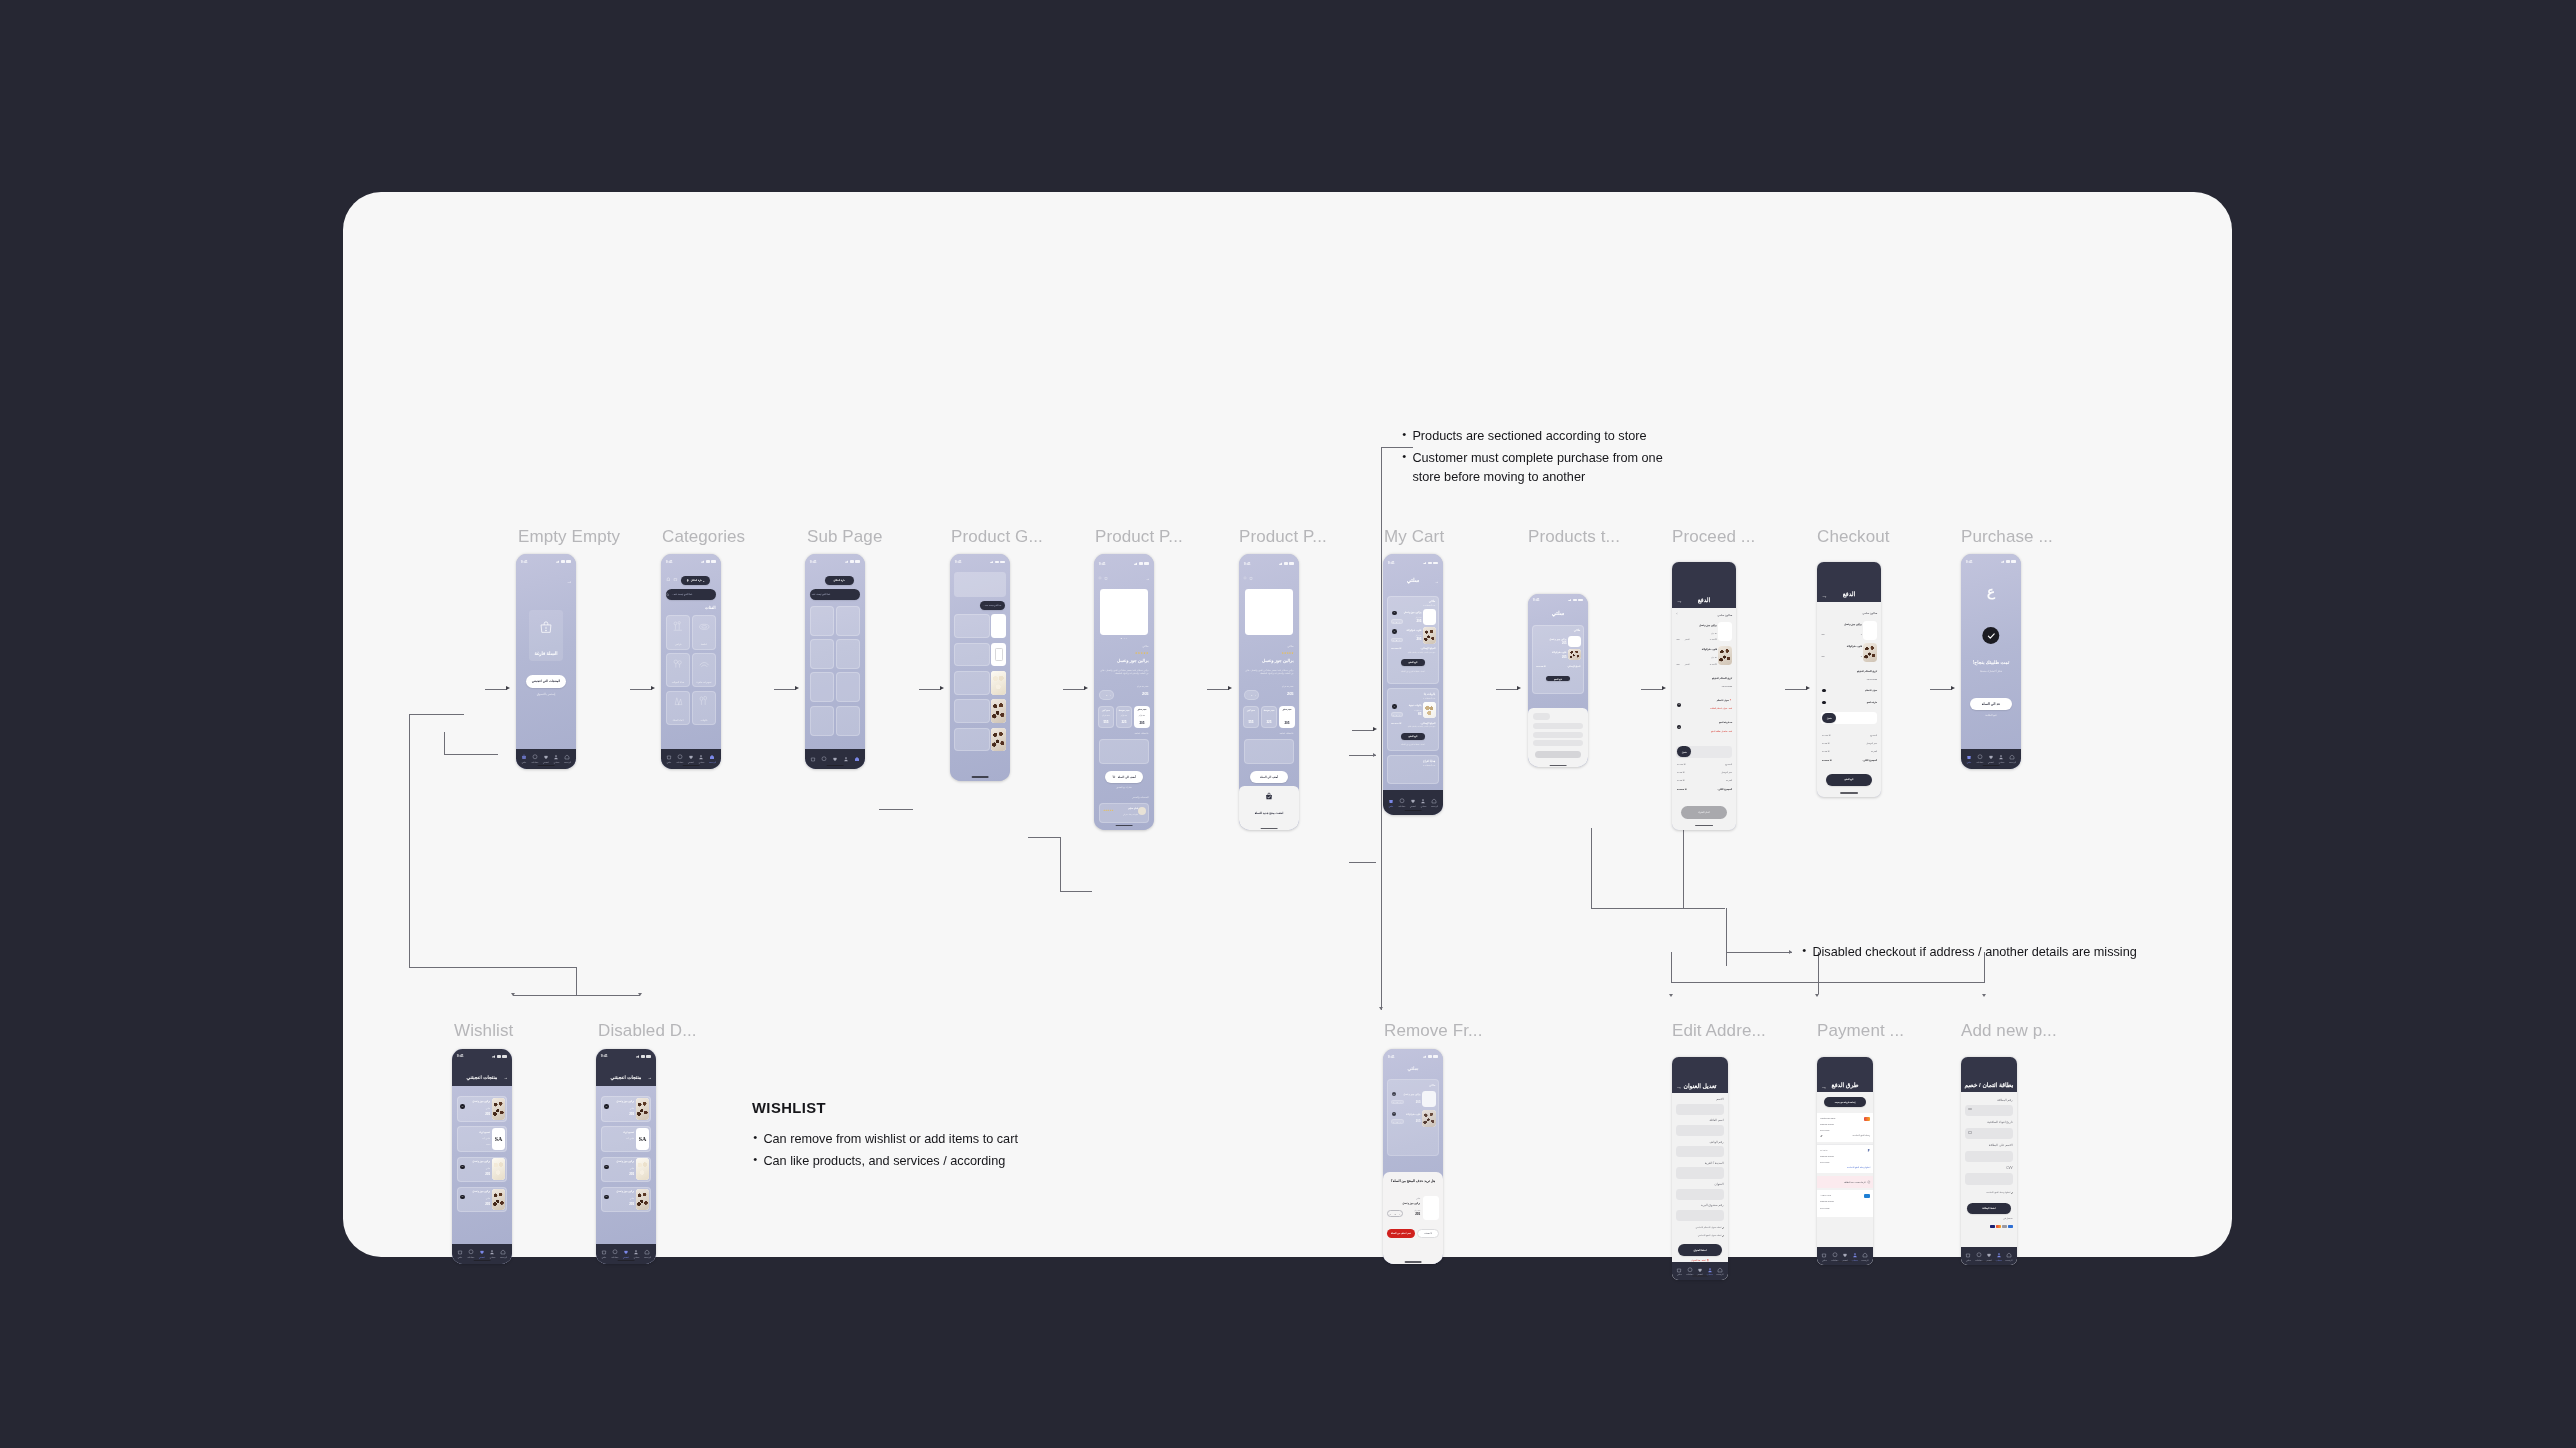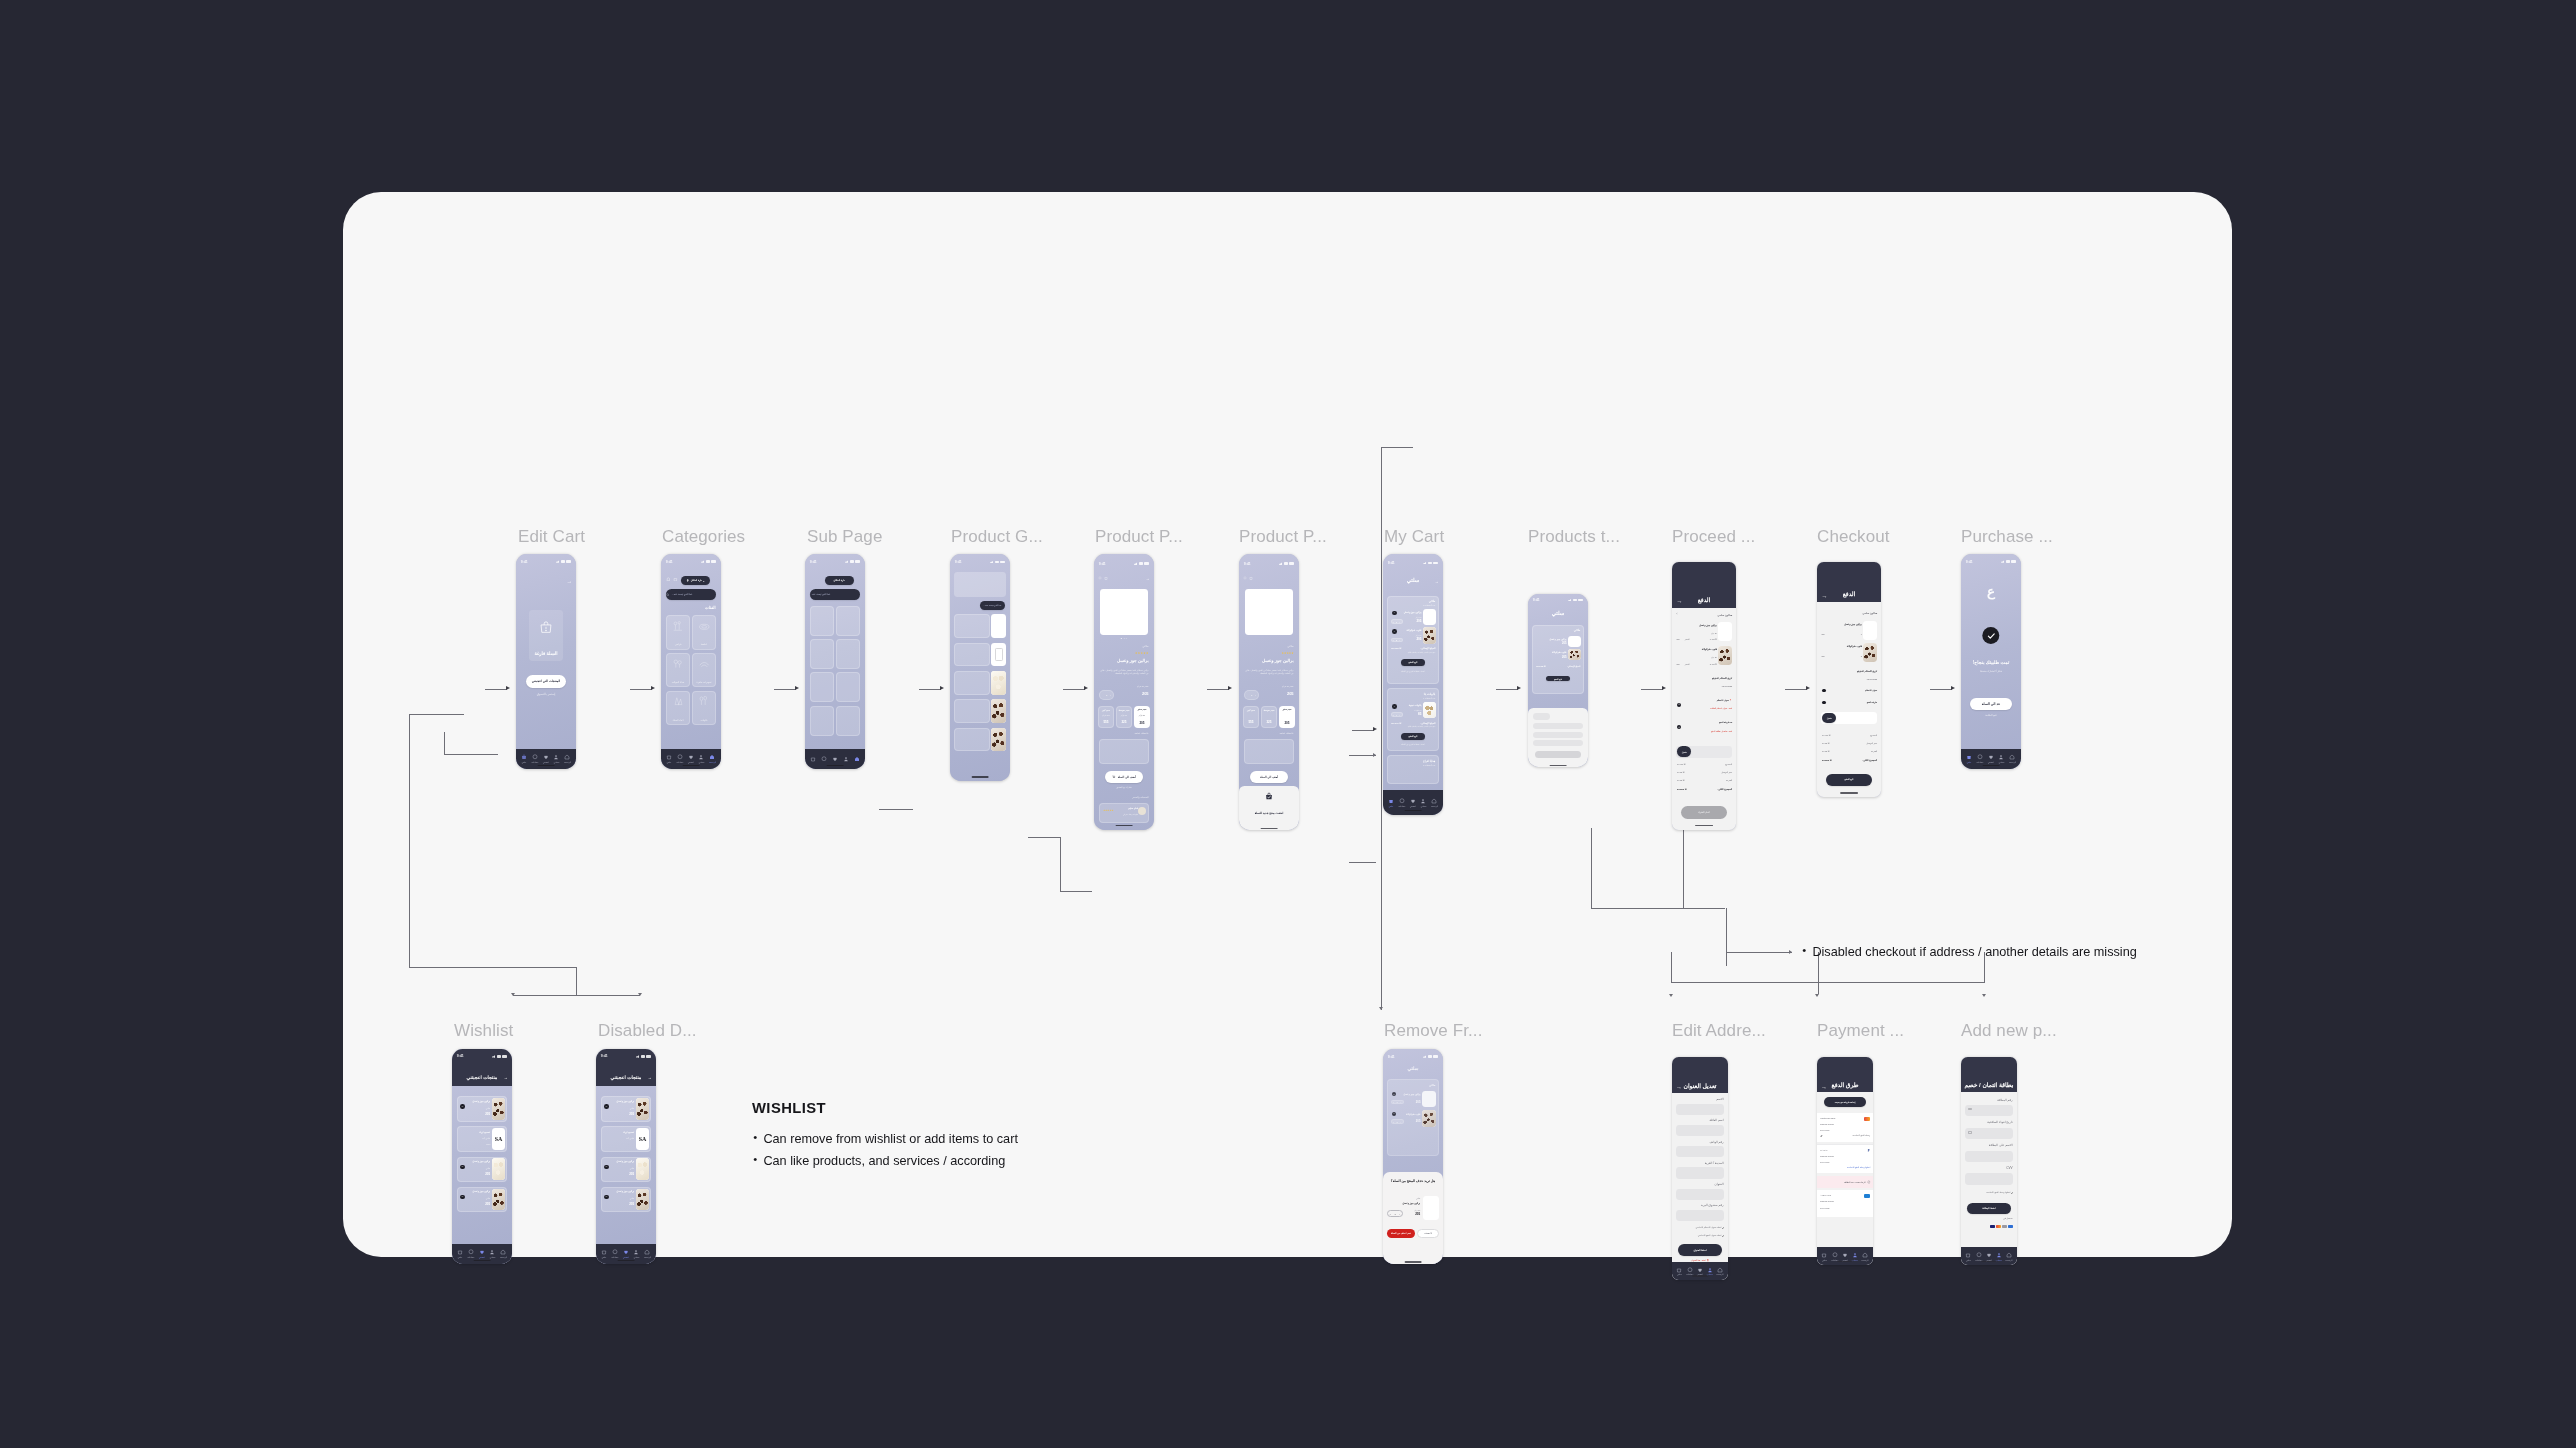--- a/index.html
+++ b/index.html
@@ -119,21 +119,21 @@
   .note ul{list-style:none}
   .note li{position:relative;padding-left:11.4px;margin-bottom:2px}
   .note li:before{content:"•";position:absolute;left:1.3px;top:-0.7px;font-size:11.4px}
   .note h3{font-size:14.8px;font-weight:bold;letter-spacing:0.4px;margin-bottom:10px}
 </style>
 </head>
 <body>
 
 <div class="board">
 
-<div class="flabel" style="left:175px;top:335px">Edit Cart</div>
+<div class="flabel" style="left:175px;top:335px">Empty Empty</div>
 <div class="flabel" style="left:319px;top:335px">Categories</div>
 <div class="flabel" style="left:464px;top:335px">Sub Page</div>
 <div class="flabel" style="left:608px;top:335px">Product G...</div>
 <div class="flabel" style="left:752px;top:335px">Product P...</div>
 <div class="flabel" style="left:896px;top:335px">Product P...</div>
 <div class="flabel" style="left:1041px;top:335px">My Cart</div>
 <div class="flabel" style="left:1185px;top:335px">Products t...</div>
 <div class="flabel" style="left:1329px;top:335px">Proceed ...</div>
 <div class="flabel" style="left:1474px;top:335px">Checkout</div>
 <div class="flabel" style="left:1618px;top:335px">Purchase ...</div>
@@ -202,20 +202,26 @@
 <div class="ln lnh" style="left:1383px;top:760px;width:66px"></div>
 <div class="arws" style="left:1446px;top:758px"></div>
 <div class="ln lnh" style="left:1328px;top:790px;width:314px"></div>
 <div class="ln lnv" style="left:1328px;top:760px;height:29.5px"></div>
 <div class="ln lnv" style="left:1641px;top:760px;height:29.5px"></div>
 <div class="arwd" style="left:1326px;top:802px"></div>
 <div class="arwd" style="left:1472px;top:802px"></div>
 <div class="arwd" style="left:1639px;top:802px"></div>
 <div class="ln lnv" style="left:1475px;top:760px;height:42px"></div>
 
+<div class="note" style="left:1058px;top:235px;width:282px">
+  <ul>
+    <li>Products are sectioned according to store</li>
+    <li>Customer must complete purchase from one store before moving to another</li>
+  </ul>
+</div>
 
 <div class="note" style="left:409px;top:905px;width:308px">
   <h3>WISHLIST</h3>
   <ul>
     <li>Can remove from wishlist or add items to cart</li>
     <li>Can like products, and services / according</li>
   </ul>
 </div>
 
 <div class="note" style="left:1458px;top:751px;width:375px">

